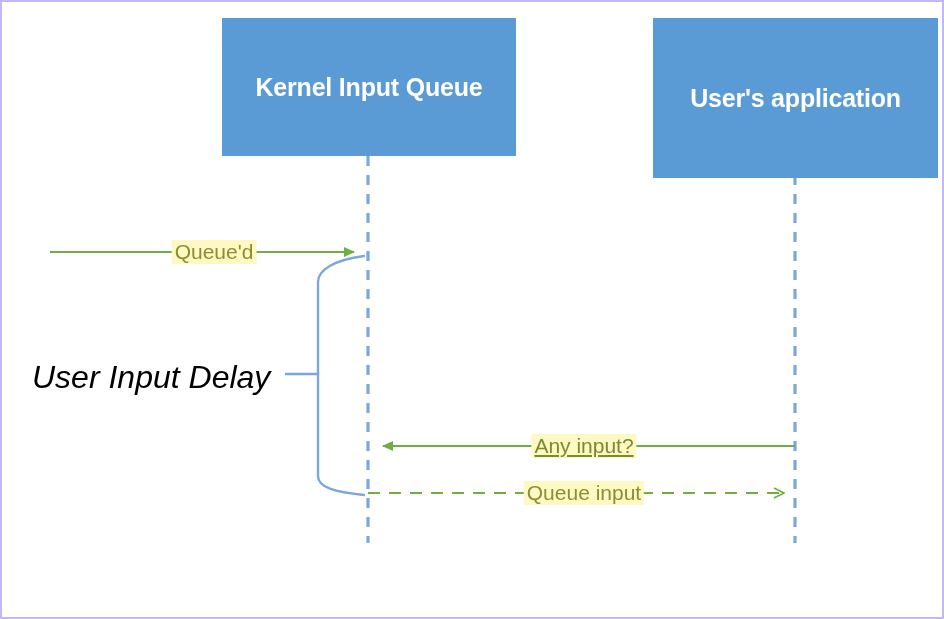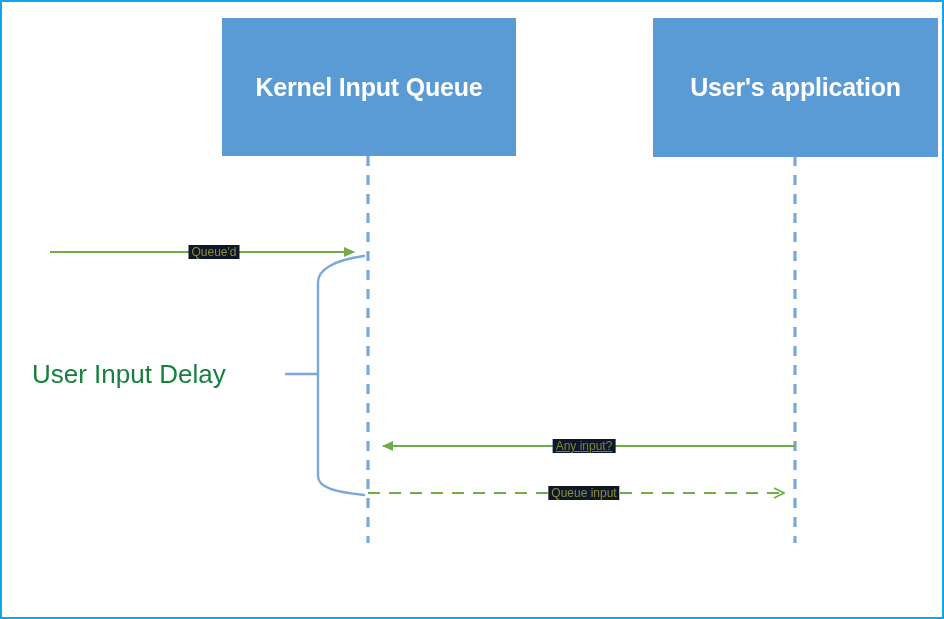--- a/index.html
+++ b/index.html
@@ -10,21 +10,21 @@
   }
   body {
     font-family: "Liberation Sans", sans-serif;
   }
   #canvas {
     position: relative;
     width: 944px;
     height: 619px;
     background: #ffffff;
     box-sizing: border-box;
-    border: 2px solid #0ea5e9;
+    border: 2px solid #c4b5fd;
     overflow: hidden;
   }
   #svg-layer {
     position: absolute;
     left: 0;
     top: 0;
     width: 944px;
     height: 619px;
   }
   .actor-box {
@@ -36,42 +36,43 @@
     text-align: center;
     color: #ffffff;
     font-weight: bold;
     font-size: 25px;
     line-height: 1.22;
     letter-spacing: -0.2px;
     padding: 0 8px;
     box-sizing: border-box;
   }
   #actor-box-0 { left: 220px; top: 16px; width: 294px; height: 138px; }
-  #actor-box-1 { left: 651px; top: 16px; width: 285px; height: 139px; }
+  #actor-box-1 { left: 651px; top: 16px; width: 285px; height: 160px; }
 
   .msg-label {
     position: absolute;
     color: #7E8C2F;
-    font-size: 12px;
-    background: #0f172a;
+    font-size: 21px;
+    background: #fef9c3;
     padding: 0 3px;
     white-space: nowrap;
     transform: translate(-50%, -50%);
   }
   #label-queued { left: 212px; top: 250px; color: #8a8f33; }
   #label-any-input { left: 582px; top: 444px; color: #7a8a30; text-decoration: underline; }
   #label-return-input { left: 582px; top: 491px; color: #8a8f33; }
 
   #delay-label {
     position: absolute;
     left: 30px;
     top: 357px;
-    font-size: 26px;
-    color: #15803d;
+    font-size: 32px;
+    color: #000000;
     white-space: nowrap;
+    font-style: italic;
   }
 </style>
 </head>
 <body>
 
 <div id="canvas">
 
   <svg id="svg-layer" viewBox="0 0 944 619" xmlns="http://www.w3.org/2000/svg">
     <defs>
       <marker id="arrow-right-filled" markerWidth="11" markerHeight="11" refX="10" refY="5.5" orient="auto" markerUnits="userSpaceOnUse">

